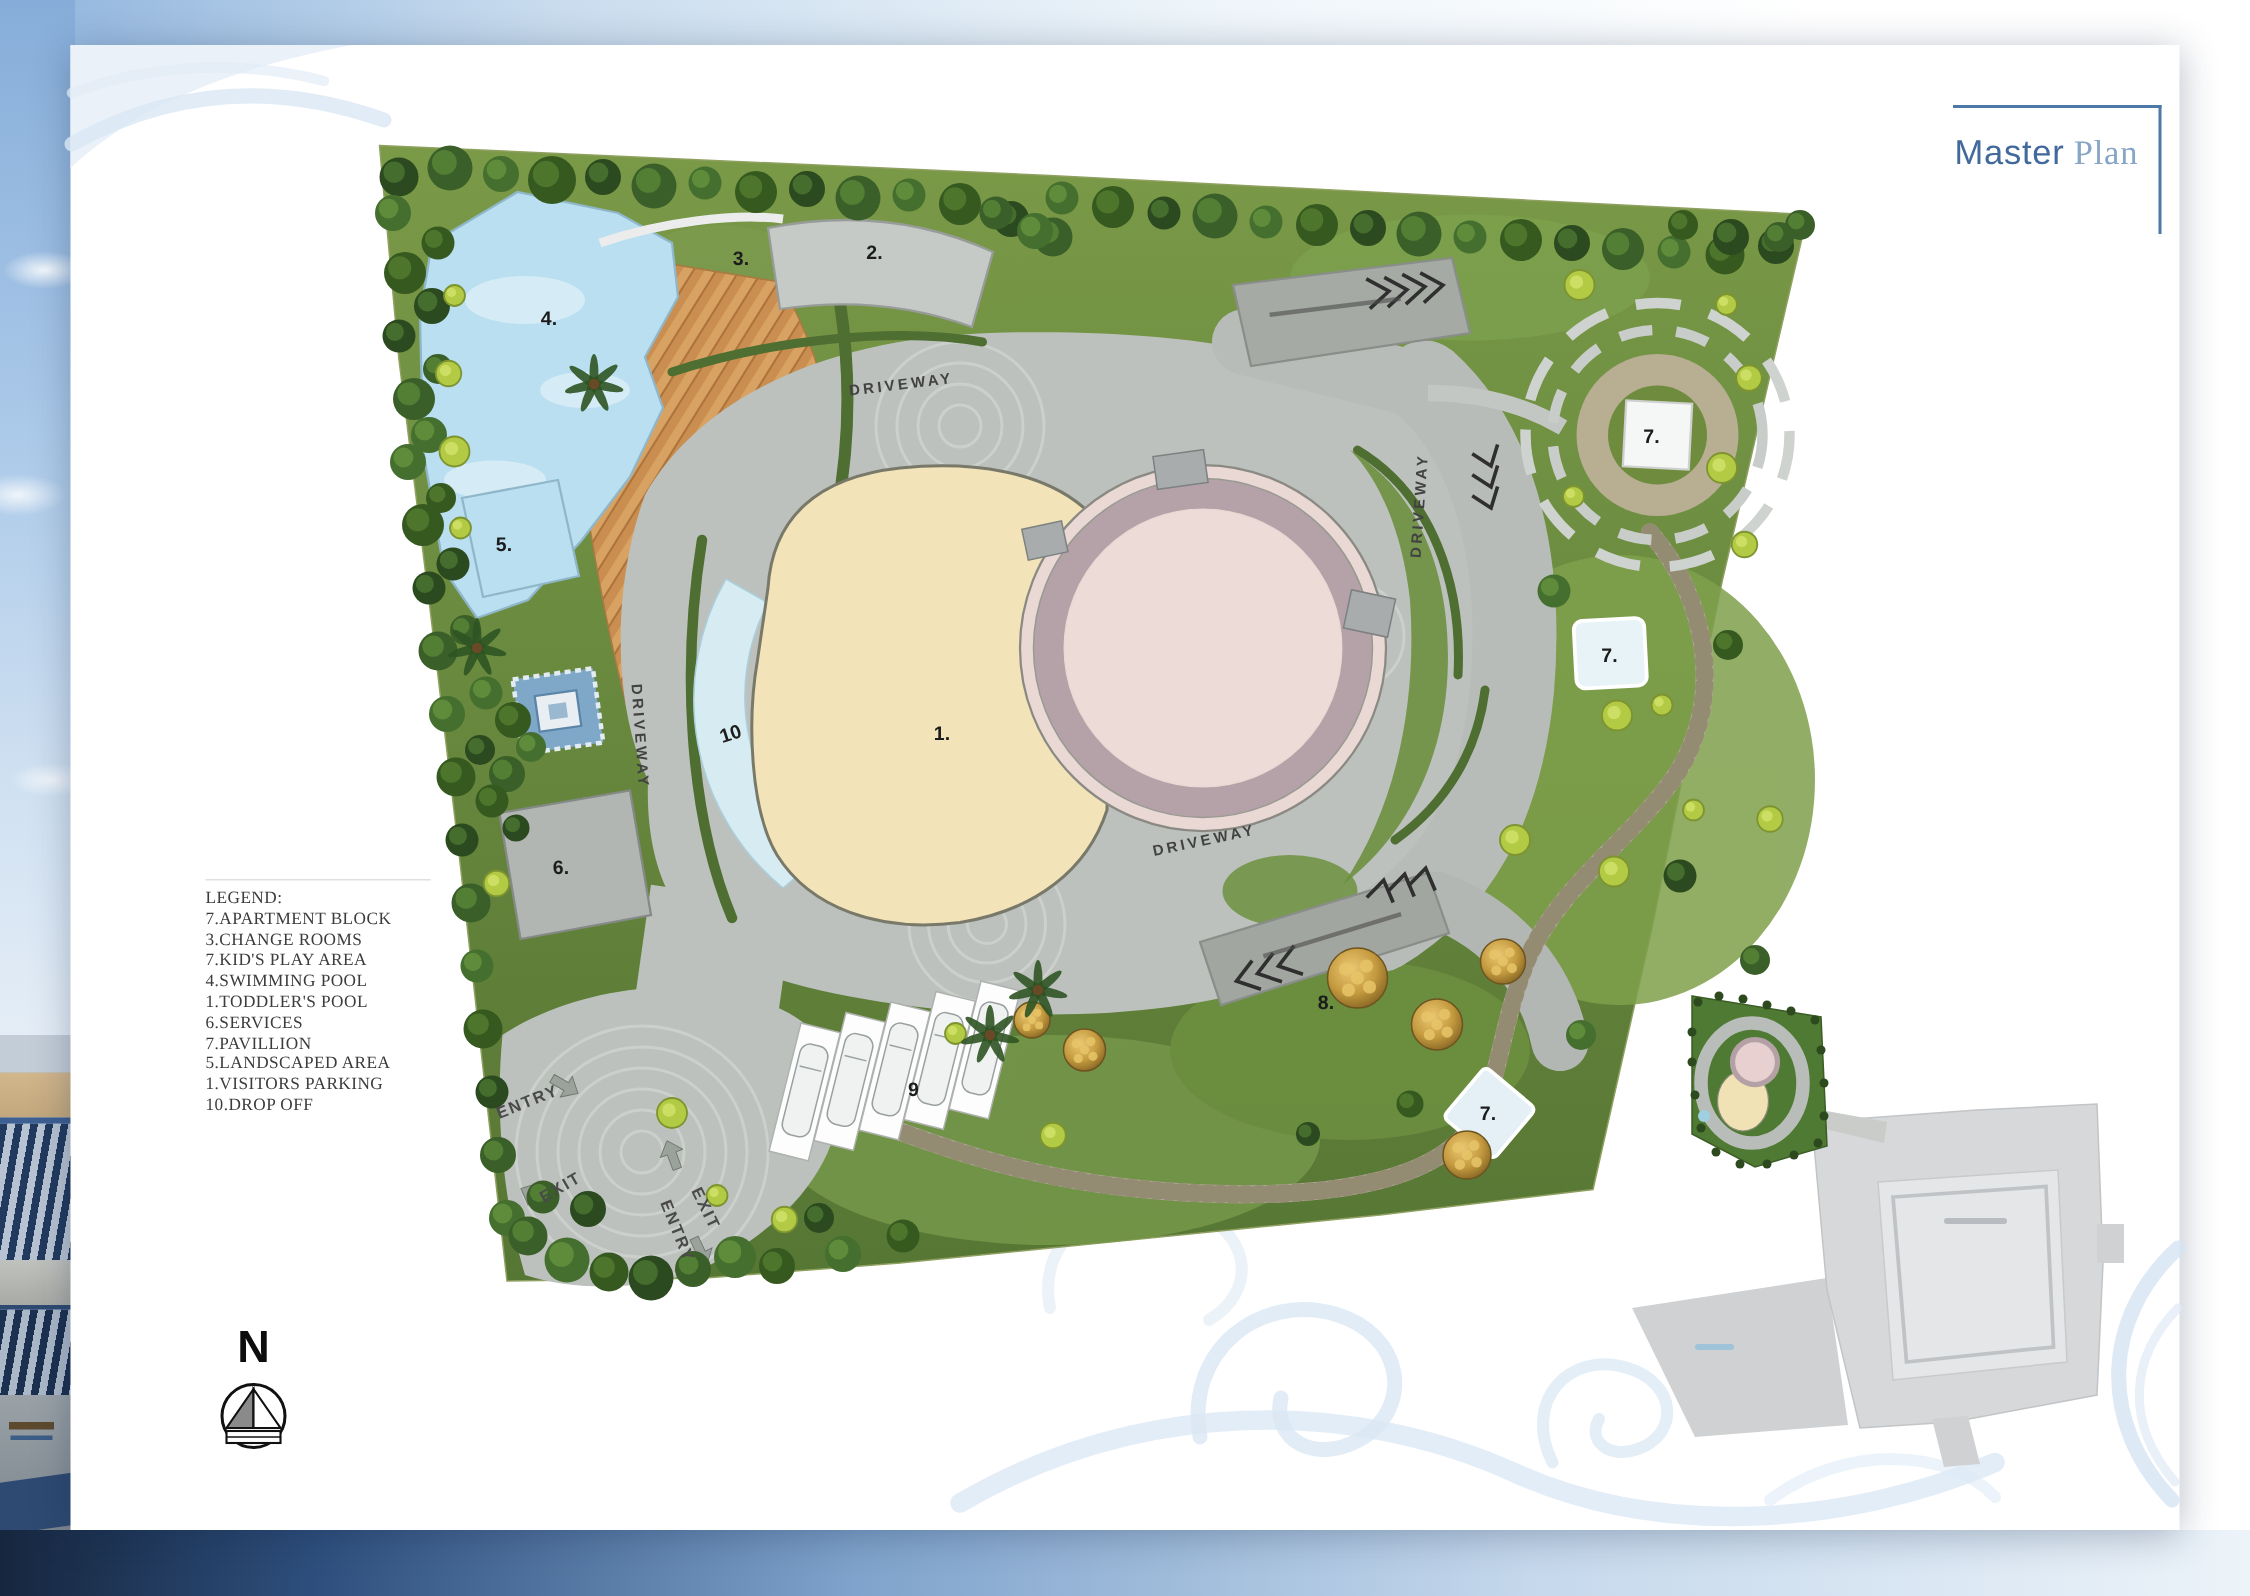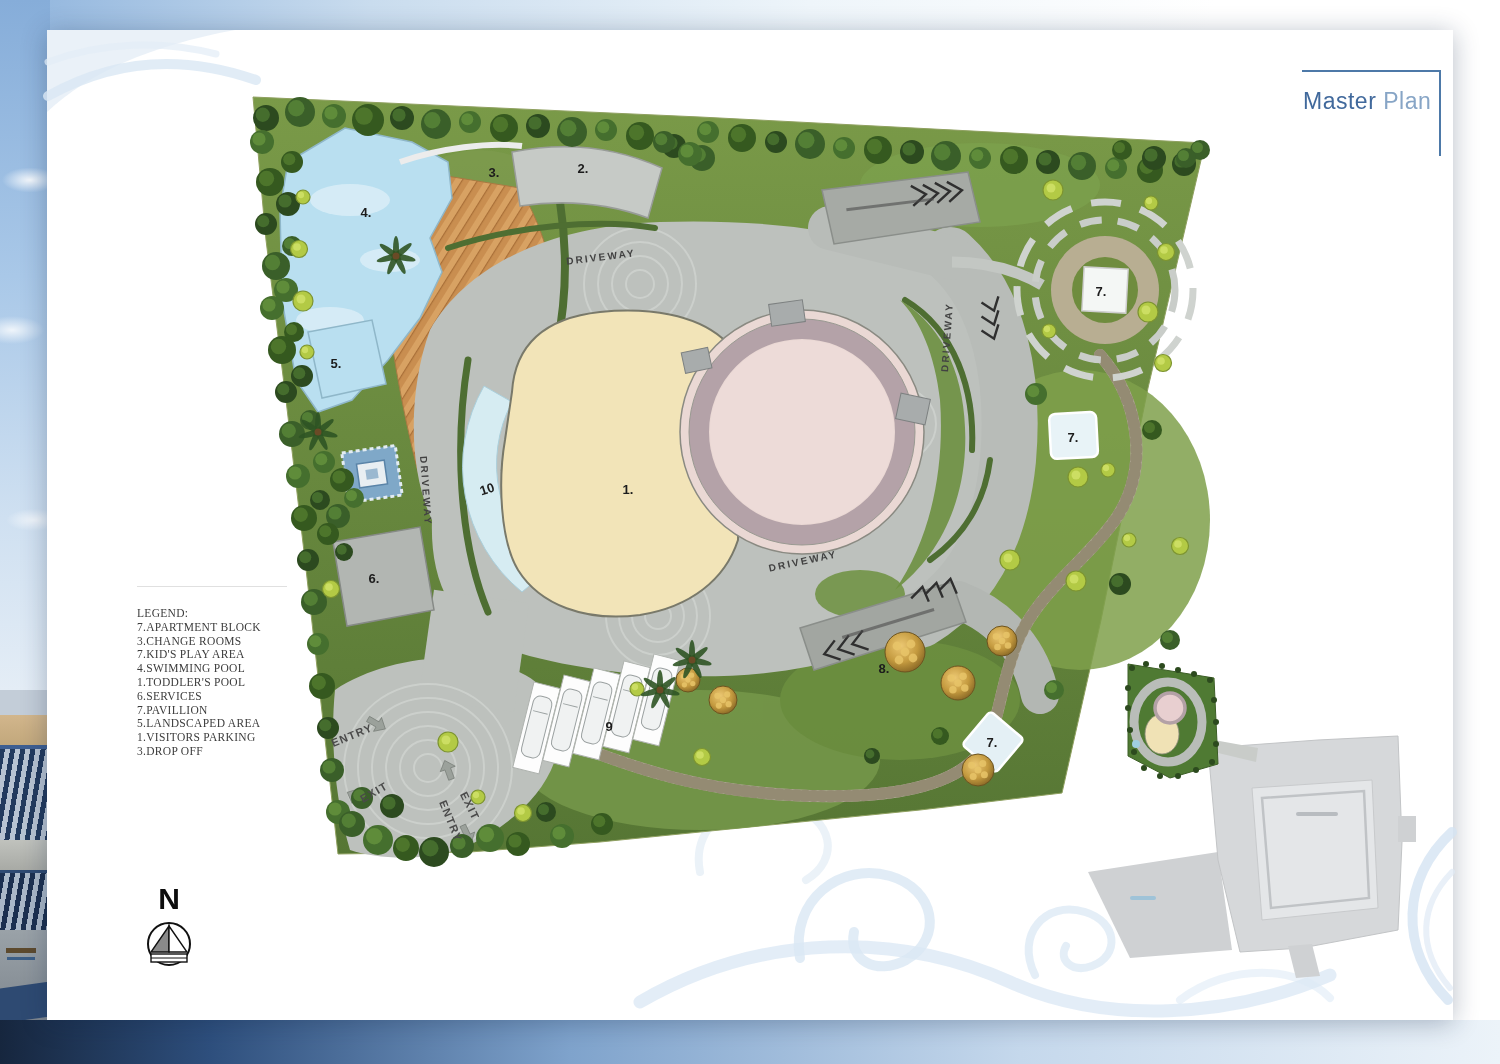--- a/index.html
+++ b/index.html
@@ -29,25 +29,25 @@
     background:linear-gradient(to right,#16263e 0%,#2e4f7d 14%,#7fa3cc 38%,#c5d8ec 68%,#ecf3f9 100%);}
   
   .page{position:absolute;left:47px;top:30px;width:1406px;height:990px;background:#ffffff;
     box-shadow:0 3px 24px rgba(15,35,70,.30);}
   #art{position:absolute;left:0;top:0;width:1500px;height:1064px;}
   
   .title-box{position:absolute;left:1302px;top:70px;width:137px;height:84px;
     border-top:2px solid #4d79a8;border-right:2px solid #4d79a8;}
   .title-text{position:absolute;left:1px;top:16px;font-size:23px;letter-spacing:.5px;
     color:#41699c;white-space:nowrap;font-weight:500;}
-  .title-text .light{color:#87a5c6;font-weight:400;}
+  .title-text .light{color:#87a5c6;font-weight:400;font-family:Liberation Serif, serif;}
   
   .legend{position:absolute;left:137px;top:586px;width:150px;
     font-family:"Liberation Serif",serif;font-size:11.5px;line-height:13.8px;
-    color:#3c3c3c;letter-spacing:.3px;border-top:1px solid #e0e0e0;padding-top:20px;}
+    color:#3c3c3c;letter-spacing:.3px;border-top:1px solid #e0e0e0;padding-top:6px;}
   .legend-item{white-space:nowrap;}
   
   .compass-n{position:absolute;left:169px;top:884px;transform:translateX(-50%);
     font-size:30px;font-weight:bold;color:#0d0d0d;line-height:30px;}
   
   .marker{position:absolute;font-size:13px;font-weight:bold;color:#1c1c1c;white-space:nowrap;}
   .road-label{position:absolute;font-size:10px;font-weight:700;color:#424242;
     letter-spacing:2.2px;white-space:nowrap;}
   .gate-label{position:absolute;font-size:11px;font-weight:700;color:#4a4a4a;
     letter-spacing:1.4px;white-space:nowrap;}
@@ -603,21 +603,21 @@
     <div>
         <div class="legend-item">7.APARTMENT BLOCK</div>
         <div class="legend-item">3.CHANGE ROOMS</div>
         <div class="legend-item">7.KID'S PLAY AREA</div>
         <div class="legend-item">4.SWIMMING POOL</div>
         <div class="legend-item">1.TODDLER'S POOL</div>
         <div class="legend-item">6.SERVICES</div>
         <div class="legend-item">7.PAVILLION</div>
         <div class="legend-item">5.LANDSCAPED AREA</div>
         <div class="legend-item">1.VISITORS PARKING</div>
-        <div class="legend-item">3.DROP OFF</div>
+        <div class="legend-item">10.DROP OFF</div>
       </div>
   </div>
 
   <div class="compass-n">N</div>
 
   <div class="marker" style="left:628px;top:489px;transform:translate(-50%,-50%)">1.</div>
   <div class="marker" style="left:583px;top:168px;transform:translate(-50%,-50%)">2.</div>
   <div class="marker" style="left:494px;top:172px;transform:translate(-50%,-50%)">3.</div>
   <div class="marker" style="left:366px;top:212px;transform:translate(-50%,-50%)">4.</div>
   <div class="marker" style="left:336px;top:363px;transform:translate(-50%,-50%)">5.</div>

